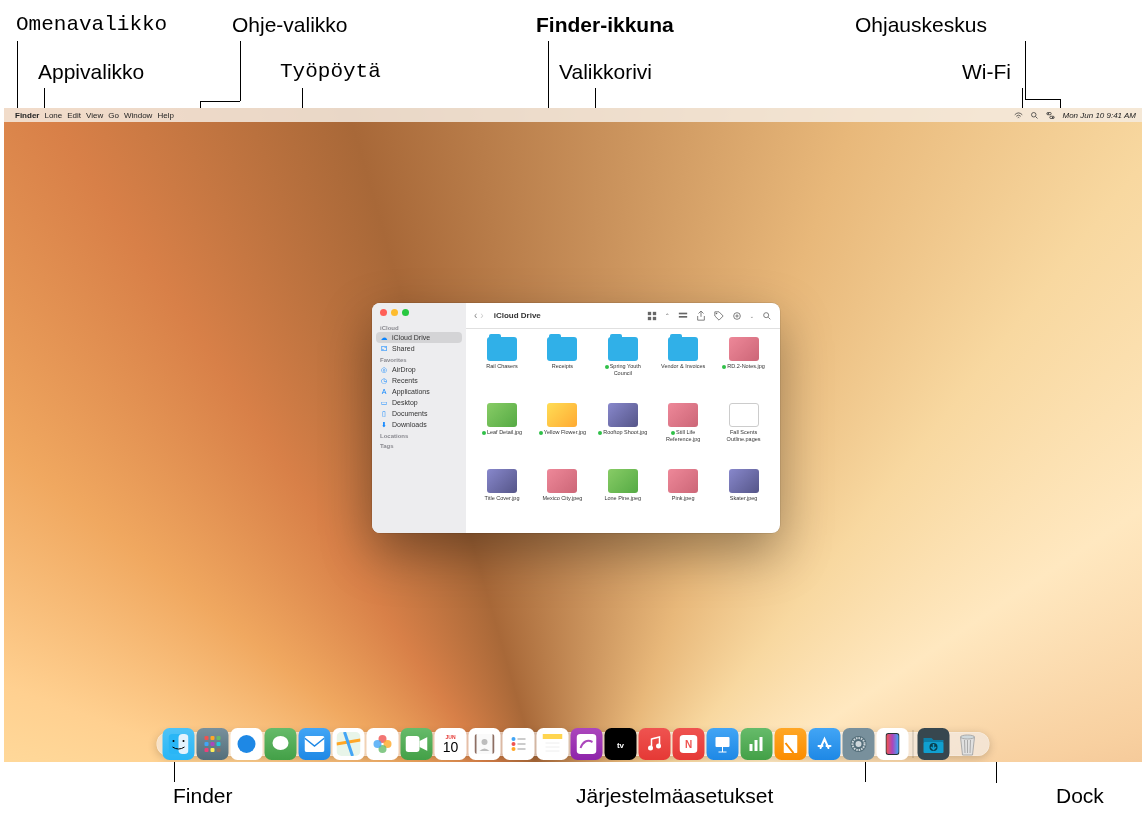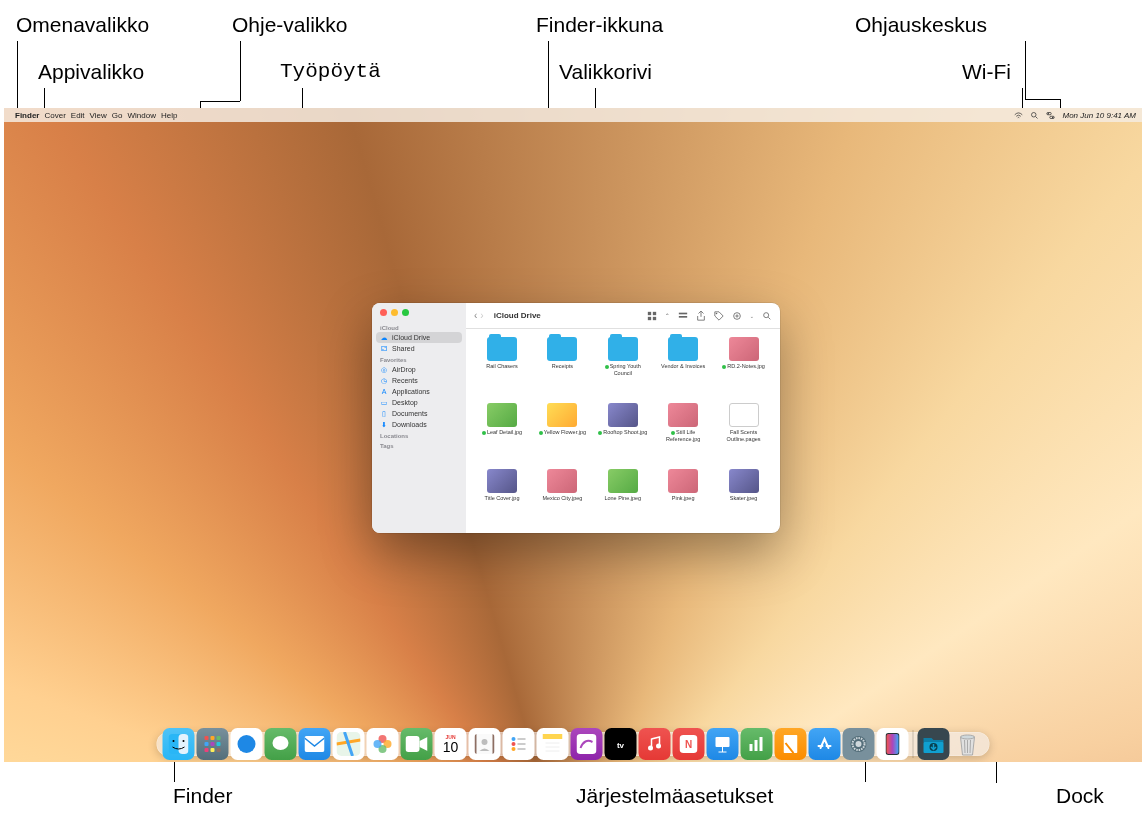--- a/index.html
+++ b/index.html
@@ -110,35 +110,35 @@
 .di-sys { background: #78909c; }
 .di-iphone { background: #fff; }
 .di-dl { background: #37474f; }
 .di-trash { background: transparent; }
 
 svg { display: block; }
 </style>
 </head>
 <body>
 
-<div class="callout" style="left:16px; top:13px;">Omenavalikko</div>
+<div class="callout" style="left:16px; top:13px;font-family:Liberation Mono, monospace;">Omenavalikko</div>
 <div class="callout-line v" style="left:17px; top:41px; height:70px;"></div>
 
 <div class="callout" style="left:38px; top:60px;">Appivalikko</div>
 <div class="callout-line v" style="left:44px; top:88px; height:23px;"></div>
 
 <div class="callout" style="left:232px; top:13px;">Ohje-valikko</div>
 <div class="callout-line v" style="left:240px; top:41px; height:60px;"></div>
 <div class="callout-line h" style="left:200px; top:101px; width:40px;"></div>
 <div class="callout-line v" style="left:200px; top:101px; height:12px;"></div>
 
 <div class="callout" style="left:280px; top:60px;font-family:Liberation Mono, monospace;">Työpöytä</div>
 <div class="callout-line v" style="left:302px; top:88px; height:70px;"></div>
 
-<div class="callout" style="left:536px; top:13px;">Finder-ikkuna</div>
+<div class="callout" style="left:536px; top:13px;font-weight:bold;">Finder-ikkuna</div>
 <div class="callout-line v" style="left:548px; top:41px; height:262px;"></div>
 
 <div class="callout" style="left:559px; top:60px;">Valikkorivi</div>
 <div class="callout-line v" style="left:595px; top:88px; height:22px;"></div>
 
 <div class="callout" style="left:855px; top:13px;">Ohjauskeskus</div>
 <div class="callout-line v" style="left:1025px; top:41px; height:58px;"></div>
 <div class="callout-line h" style="left:1025px; top:99px; width:35px;"></div>
 <div class="callout-line v" style="left:1060px; top:99px; height:13px;"></div>
 
@@ -153,21 +153,21 @@
 
 <div class="callout" style="left:1009px; top:784px;margin-left:47px;">Dock</div>
 <div class="callout-line v" style="left:996px; top:743px; height:40px;"></div>
 
 <div class="desktop">
 
   <div class="menubar">
     <div class="left">
       <span class="apple"></span>
       <span class="appname">Finder</span>
-      <span>Cover</span>
+      <span>Lone</span>
       <span>Edit</span>
       <span>View</span>
       <span>Go</span>
       <span>Window</span>
       <span>Help</span>
     </div>
     <div class="right">
       <span class="mb-icon">
         <svg viewBox="0 0 12 12">
             <path d="M1 5 Q6 0 11 5 M3 7 Q6 4 9 7 M5 9 Q6 8 7 9" stroke="#333" fill="none" stroke-width="1"></path>

